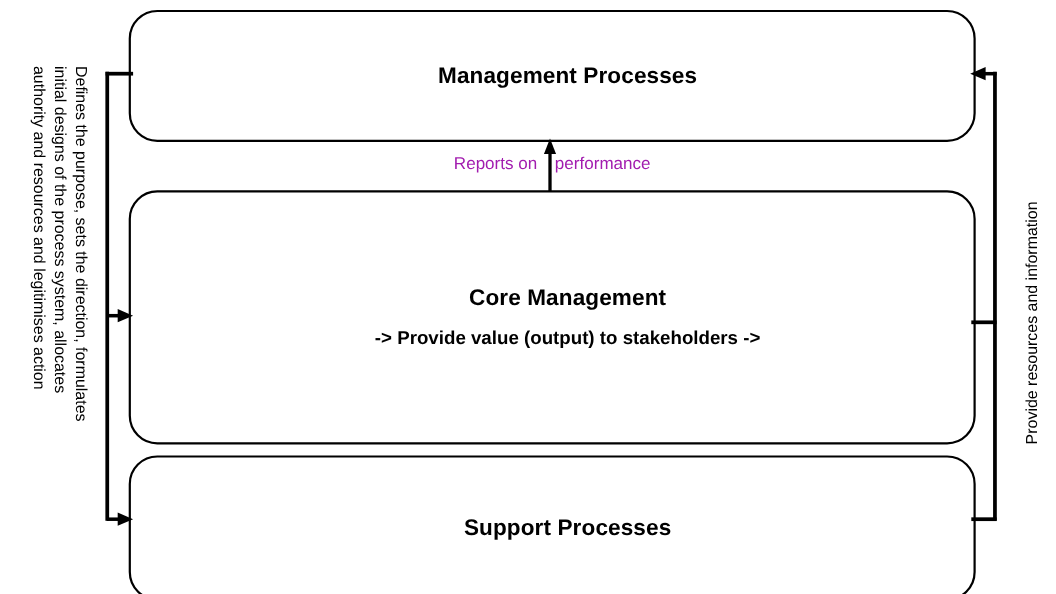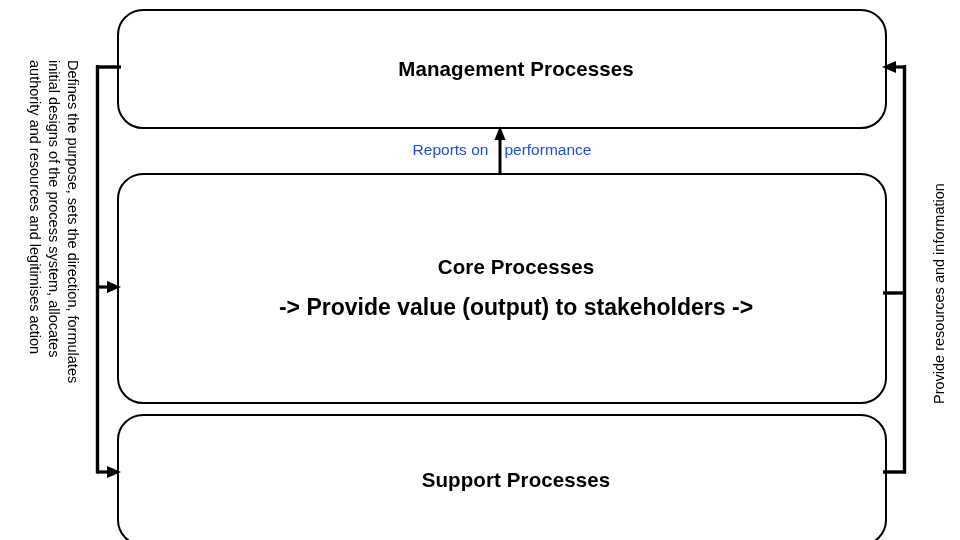--- a/index.html
+++ b/index.html
@@ -34,21 +34,21 @@
     padding-left: 28px;
   }
   .box-title {
     font-size: 20.5px;
     font-weight: 600;
     letter-spacing: .1px;
     line-height: 1.25;
     color: #000000;
   }
   .box-subtitle {
-    font-size: 23px;
+    font-size: 17px;
     font-weight: 600;
     line-height: 1.3;
     margin-top: 14px;
     color: #000000;
   }
 
   #box-management { left: 117px; top: 9px;   width: 770px; height: 120px; }
   #box-core       { left: 117px; top: 173px; width: 770px; height: 231px; }
   #box-support    { left: 117px; top: 414px; width: 770px; height: 132px; }
 
@@ -86,38 +86,38 @@
   #reports-caption {
     position: absolute;
     left: 117px;
     top: 142px;
     width: 770px;
     display: flex;
     align-items: center;
     justify-content: center;
     font-size: 15.5px;
     line-height: 1;
-    color: #1d4ed8;
+    color: #a21caf;
     white-space: pre;
   }
   #reports-caption .seg-left  { text-align: right; }
   #reports-caption .seg-gap   { display: inline-block; width: 16px; }
   #reports-caption .seg-right { text-align: center; }
 </style>
 </head>
 <body>
 
 <div id="canvas">
 
   <div class="process-box" id="box-management">
     <div class="box-title">Management Processes</div>
   </div>
 
   <div class="process-box" id="box-core">
-    <div class="box-title">Core Processes</div>
+    <div class="box-title">Core Management</div>
     <div class="box-subtitle">-&gt; Provide value (output) to stakeholders -&gt;</div>
   </div>
 
   <div class="process-box" id="box-support">
     <div class="box-title">Support Processes</div>
   </div>
 
   <svg id="connectors" viewBox="0 0 960 540" xmlns="http://www.w3.org/2000/svg">
 
     <g>

